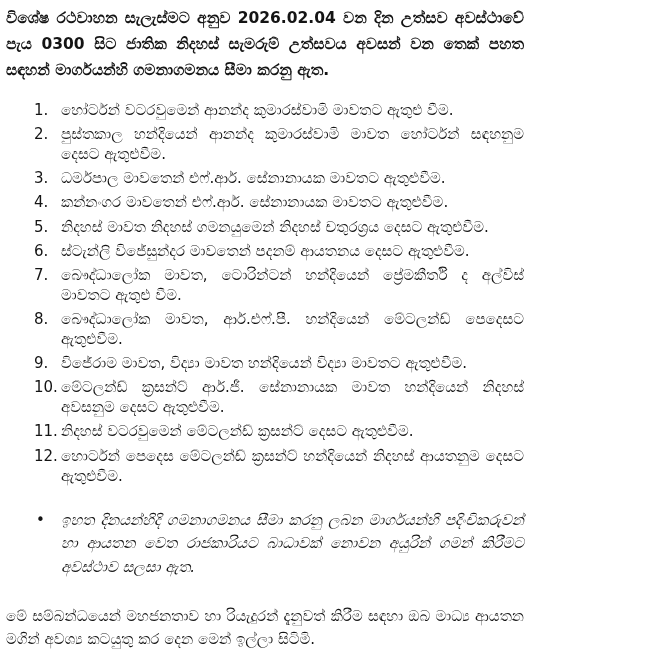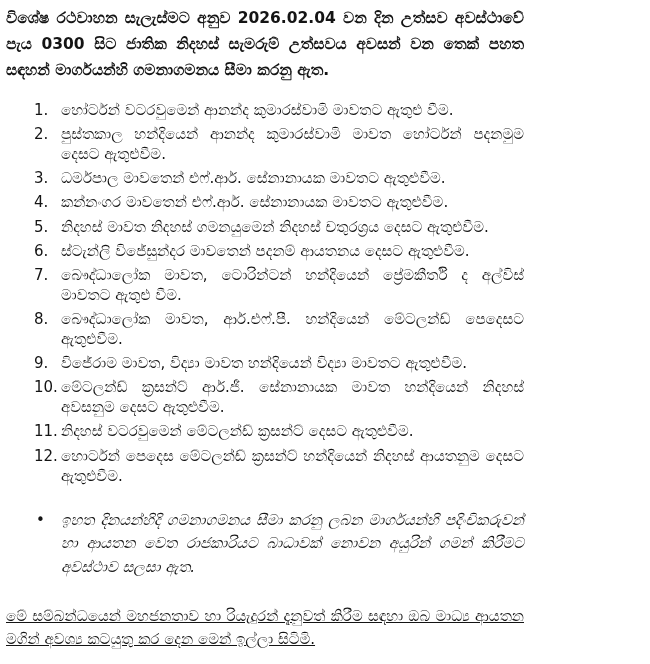--- a/index.html
+++ b/index.html
@@ -56,36 +56,35 @@
   ul.note li::before{
     content:"\2022";
     position:absolute;
     left:2px;top:0;
     font-size:15px;
   }
   .closing{
     margin:25px 0 0 0;
     line-height:1.58;
     text-align:justify;
-    text-decoration:underline;
   }
   .signature{
     margin:50px 0 0 0;
     font-weight:bold;
   }
 </style>
 </head>
 <body>
 
 <div class="page">
   <p class="intro">විශේෂ රථවාහන සැලැස්මට අනුව 2026.02.04 වන දින උත්සව අවස්ථාවේ පැය 0300 සිට ජාතික නිදහස් සැමරුම් උත්සවය අවසන් වන තෙක් පහත සඳහන් මාර්ගයන්හි ගමනාගමනය සීමා කරනු ඇත.</p>
 
   <ol class="roads">
       <li>හෝර්ටන් වටරවුමෙන් ආනන්ද කුමාරස්වාමි මාවතට ඇතුළු වීම.</li>
-      <li>පුස්තකාල හන්දියෙන් ආනන්ද කුමාරස්වාමි මාවත හෝර්ටන් පදනමුම දෙසට ඇතුළුවීම.</li>
+      <li>පුස්තකාල හන්දියෙන් ආනන්ද කුමාරස්වාමි මාවත හෝර්ටන් සඳහනුම දෙසට ඇතුළුවීම.</li>
       <li>ධර්මපාල මාවතෙන් එෆ්.ආර්. සේනානායක මාවතට ඇතුළුවීම.</li>
       <li>කන්නංගර මාවතෙන් එෆ්.ආර්. සේනානායක මාවතට ඇතුළුවීම.</li>
       <li>නිදහස් මාවත නිදහස් ගමනයුමෙන් නිදහස් චතුරශ්‍රය දෙසට ඇතුළුවීම.</li>
       <li>ස්ටැන්ලි විජේසුන්දර මාවතෙන් පදනම් ආයතනය දෙසට ඇතුළුවීම.</li>
       <li>බෞද්ධාලෝක මාවත, ටොරින්ටන් හන්දියෙන් ප්‍රේමකීර්ති ද අල්විස් මාවතට ඇතුළු වීම.</li>
       <li>බෞද්ධාලෝක මාවත, ආර්.එෆ්.පී. හන්දියෙන් මේටලන්ඩ් පෙදෙසට ඇතුළුවීම.</li>
       <li>විජේරාම මාවත, විද්‍යා මාවත හන්දියෙන් විද්‍යා මාවතට ඇතුළුවීම.</li>
       <li>මේටලන්ඩ් ක්‍රසන්ට් ආර්.ජී. සේනානායක මාවත හන්දියෙන් නිදහස් අවසනුම දෙසට ඇතුළුවීම.</li>
       <li>නිදහස් වටරවුමෙන් මේටලන්ඩ් ක්‍රසන්ට් දෙසට ඇතුළුවීම.</li>
       <li>හොර්ටන් පෙදෙස මේටලන්ඩ් ක්‍රසන්ට් හන්දියෙන් නිදහස් ආයතනුම දෙසට ඇතුළුවීම.</li>

